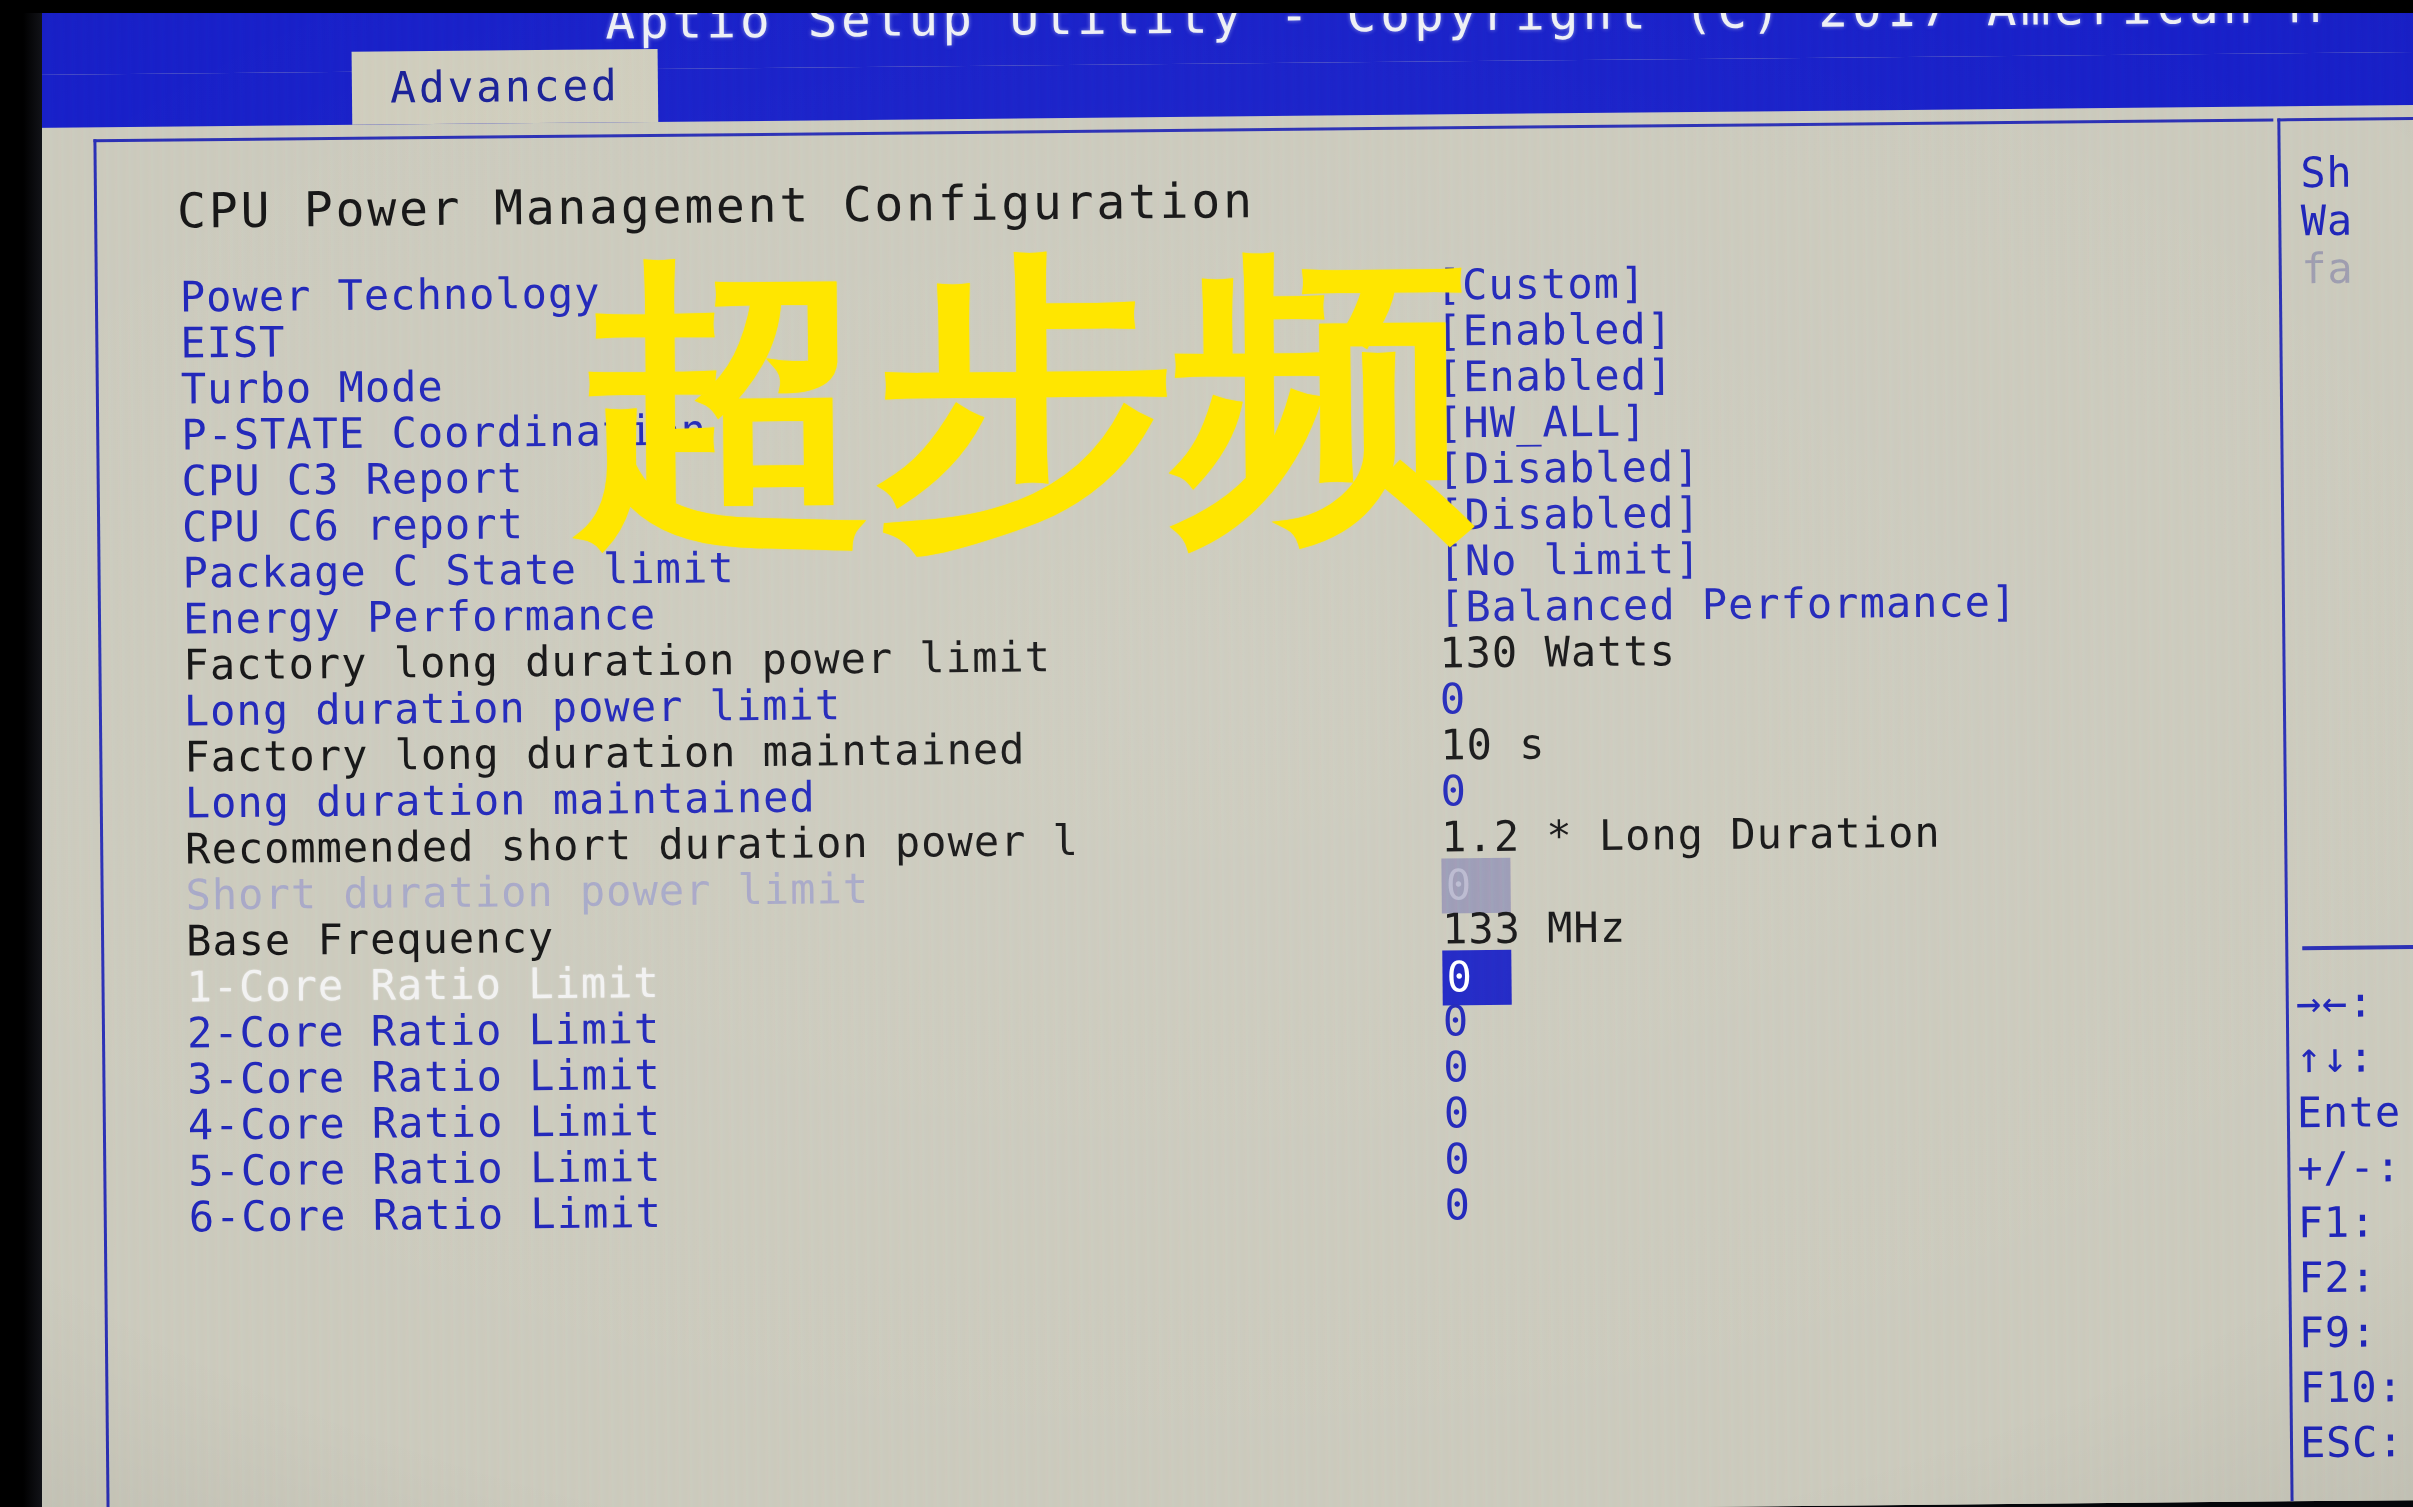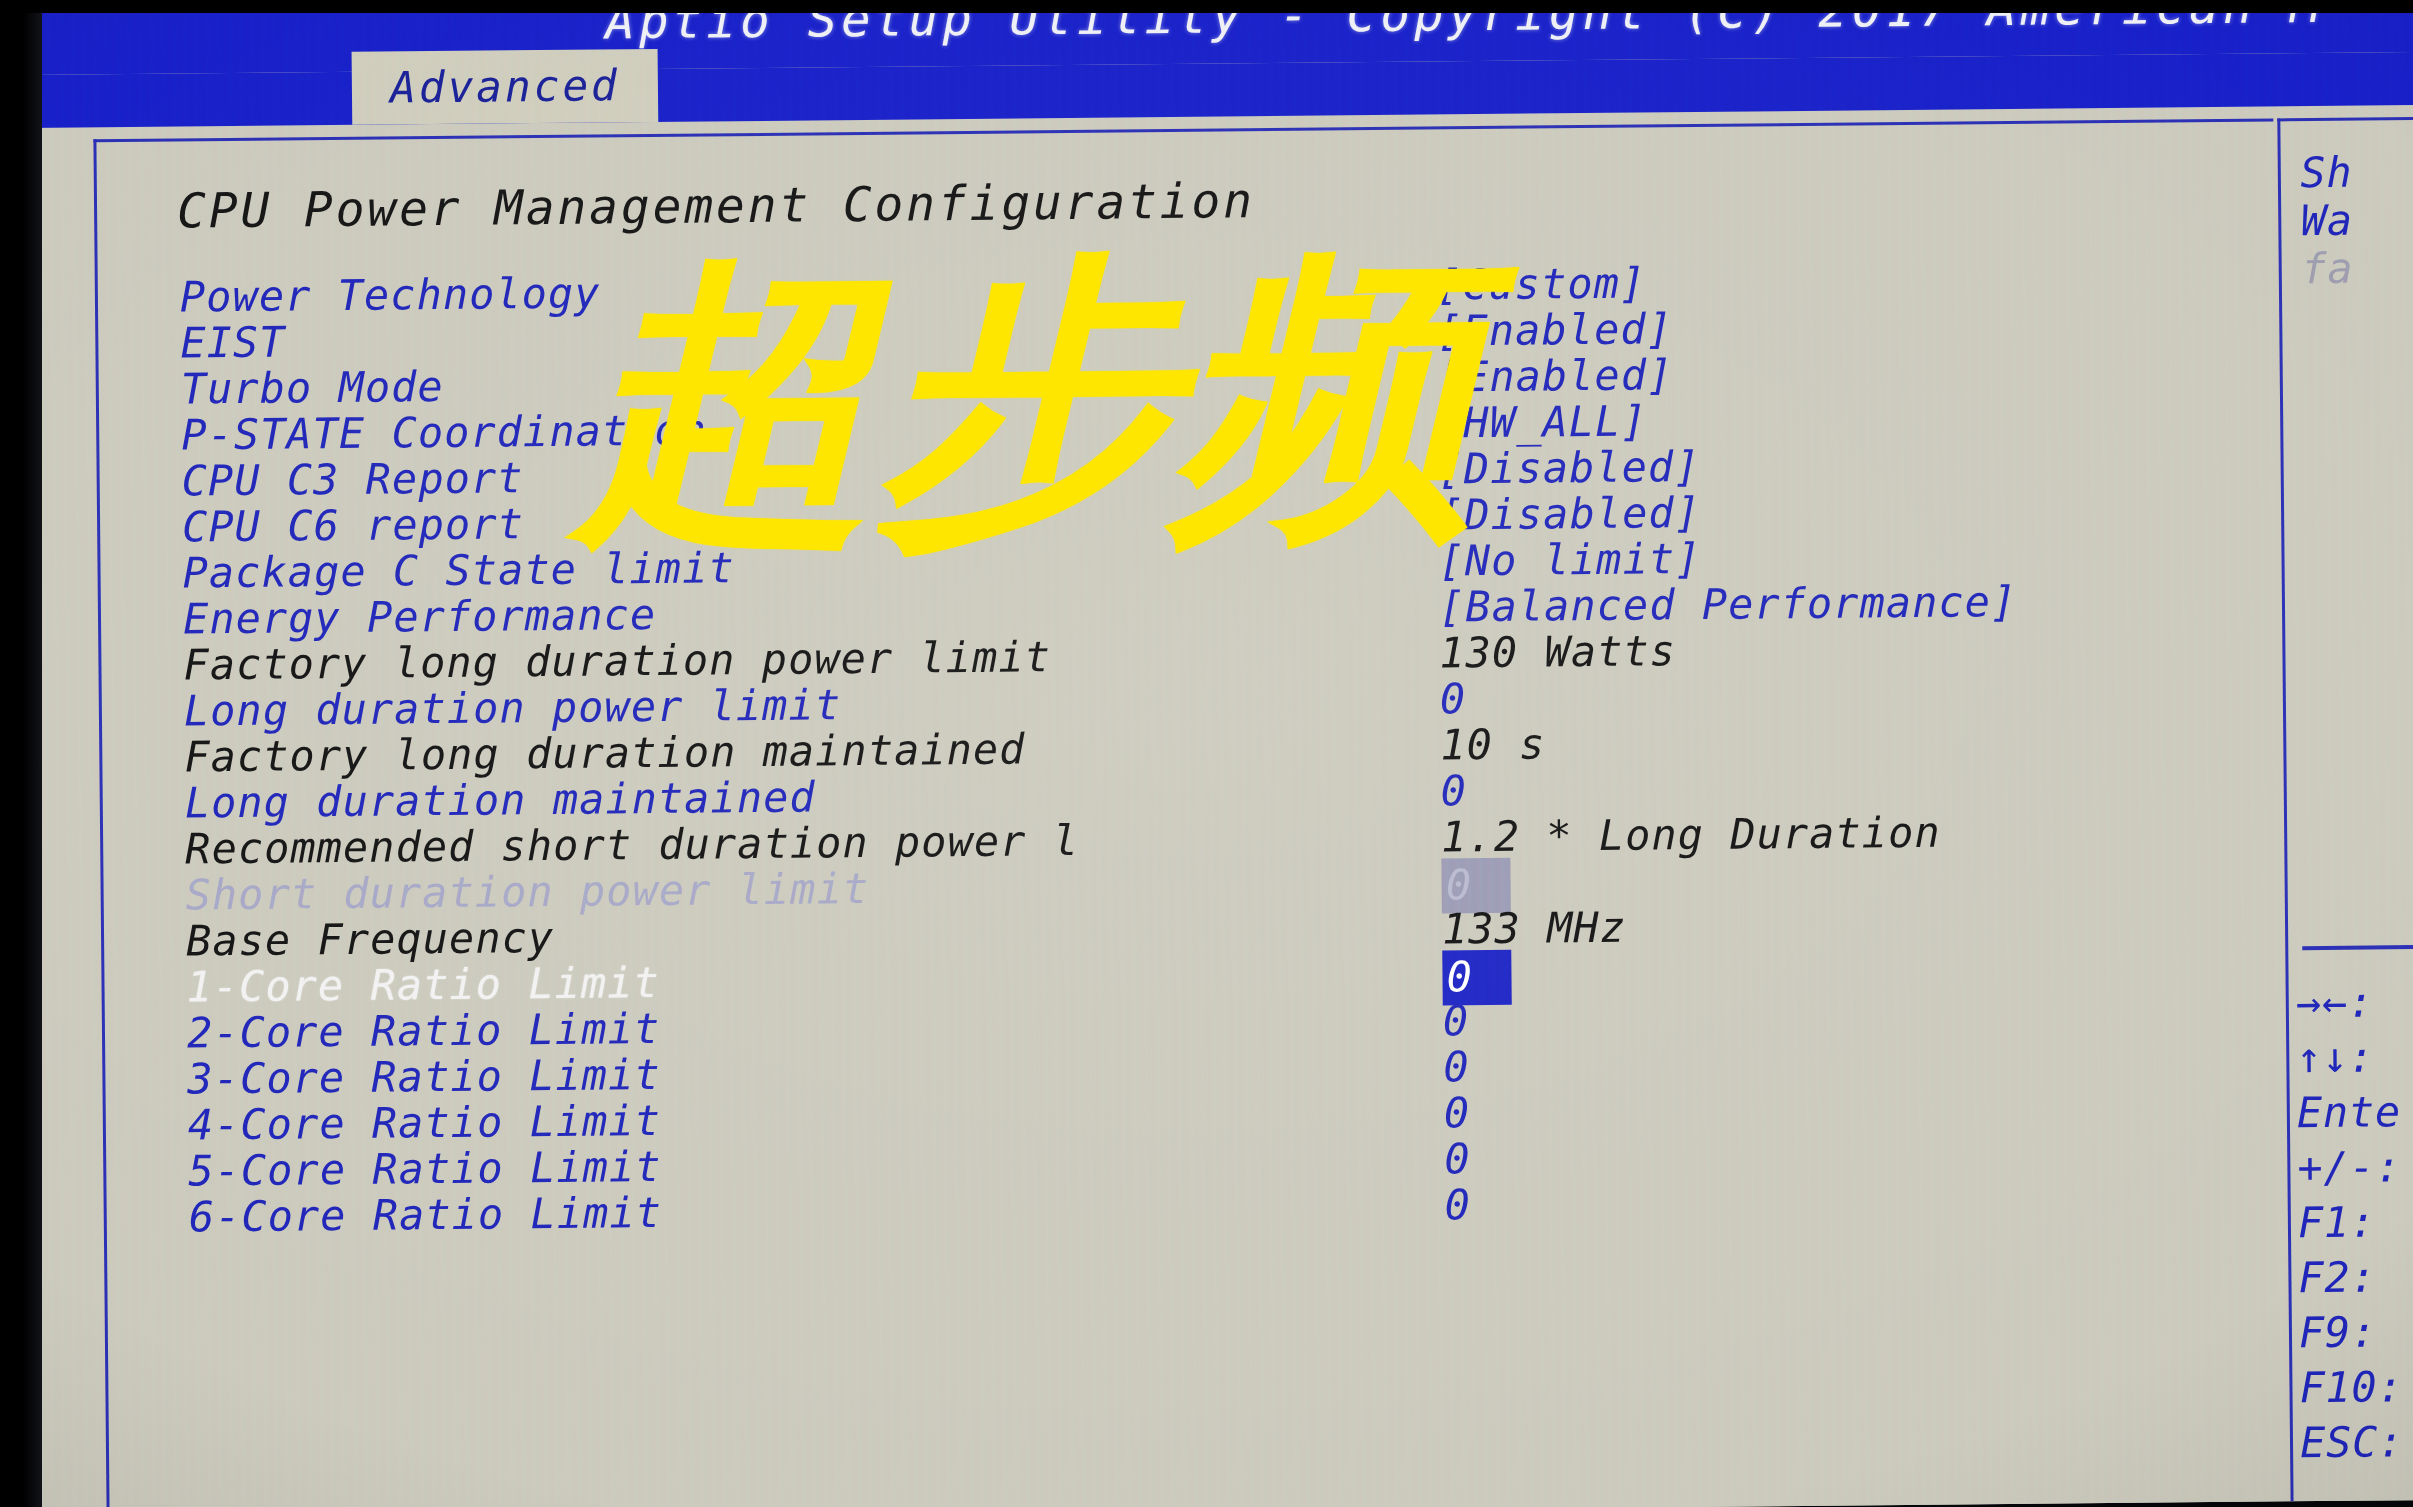--- a/index.html
+++ b/index.html
@@ -15,21 +15,20 @@
     font-family: "DejaVu Sans Mono", "Liberation Mono", monospace;
   }
 
   
   #photo {
     position: relative;
     width: 2413px;
     height: 1508px;
     background: #05060a;
     overflow: hidden;
-    font-style: italic;
   }
 
   
   #screen {
     position: absolute;
     left: 25px;
     top: -7px;
     width: 2425px;
     height: 1530px;
     transform: rotate(-0.55deg);

